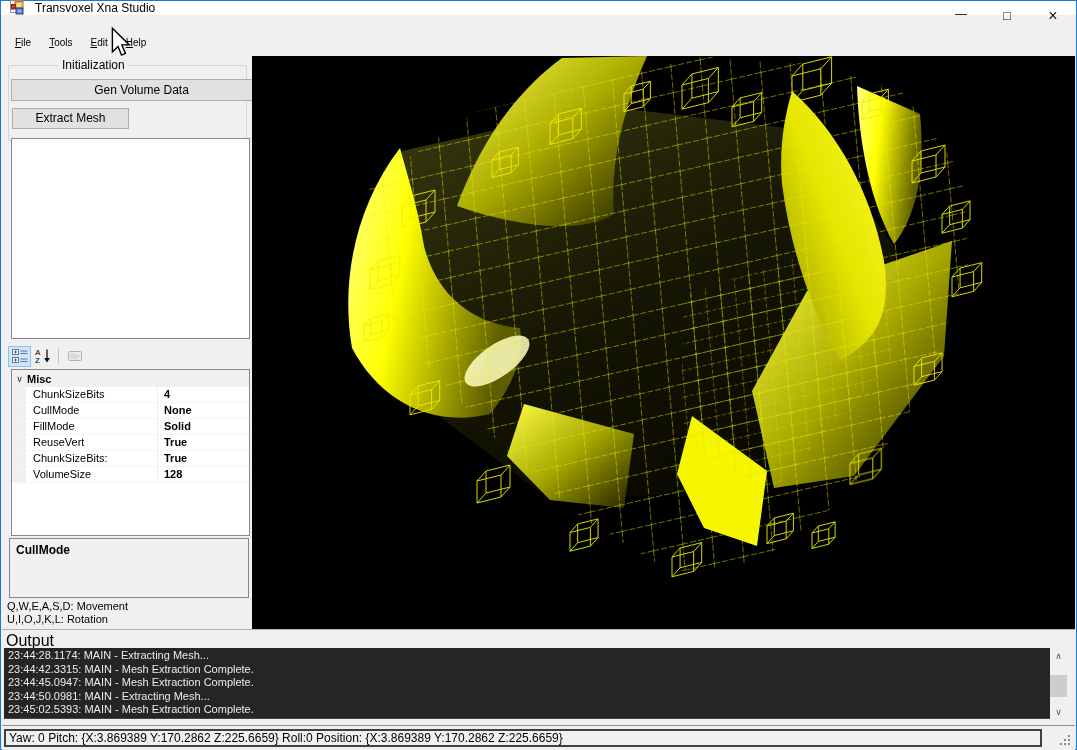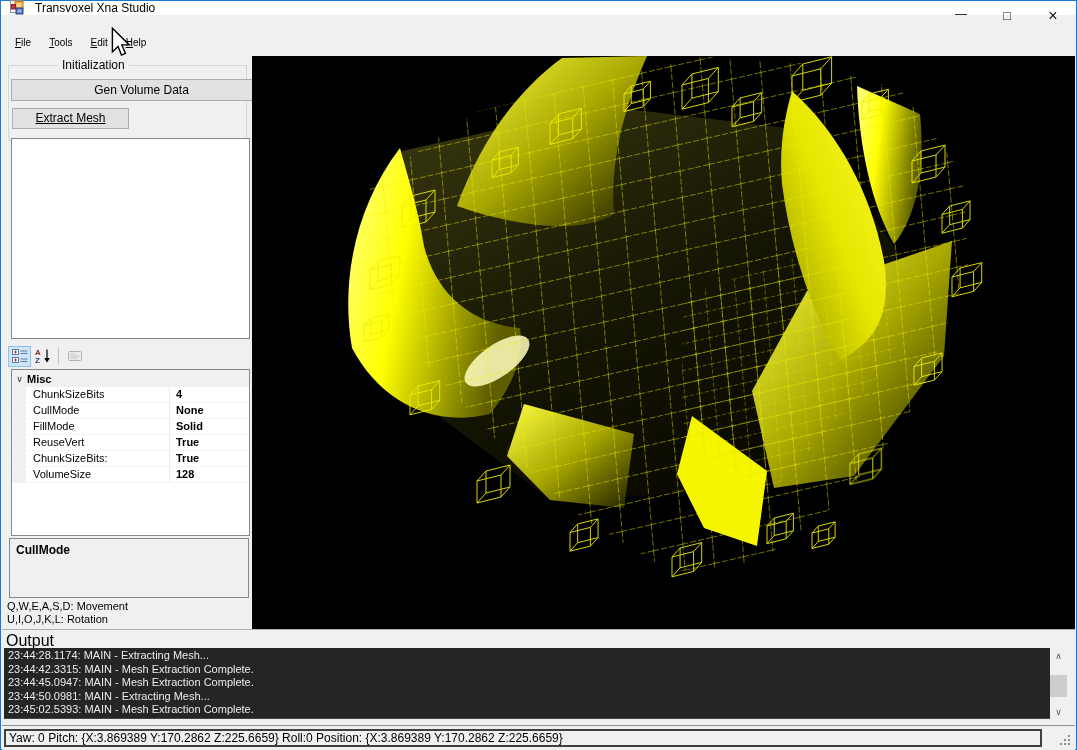--- a/index.html
+++ b/index.html
@@ -21,32 +21,32 @@
   
   .menubar{position:absolute;left:1px;top:29px;right:1px;height:26px;background:#f0f0f0;display:flex;padding-left:4px;}
   .menu-item{display:inline-block;padding:0 9px;font-size:10px;line-height:26px;}
   .menu-item::first-letter{text-decoration:underline;}
   
   .left-panel{position:absolute;left:1px;top:55px;width:250px;height:573px;background:#f0f0f0;}
   .groupbox{position:absolute;left:6px;top:9px;width:239px;height:76px;border:1px solid #d5d5d5;}
   .groupbox-label{position:absolute;top:-8px;left:9px;background:#f0f0f0;padding:0 4px;font-size:12px;margin-left:40px;}
   .btn{position:absolute;background:#e1e1e1;border:1px solid #adadad;font-size:12px;text-align:center;cursor:default;}
   .btn-gen{left:9px;top:23px;width:261px;height:22px;line-height:20px;}
-  .btn-extract{left:10px;top:52px;width:117px;height:21px;line-height:19px;text-decoration:underline;}
+  .btn-extract{left:10px;top:52px;width:117px;height:21px;line-height:19px;}
   .listbox{position:absolute;left:9px;top:82px;width:239px;height:201px;background:#ffffff;border:1px solid #828790;}
   .pg-toolbar{position:absolute;left:6px;top:289px;height:22px;display:flex;align-items:center;}
   .pg-tool{width:23px;height:21px;display:flex;align-items:center;justify-content:center;}
   .pg-tool.selected{background:#cfe6f8;border:1px solid #88c3ee;}
   .pg-sep{width:1px;height:16px;background:#c2c2c2;margin:0 4px;}
   .propgrid{position:absolute;left:9px;top:313px;width:239px;height:167px;background:#fff;border:1px solid #828790;font-size:11px;overflow:hidden;}
   .pg-cat{height:17px;background:#f0f0f0;display:flex;align-items:center;font-weight:bold;}
   .pg-chevron{width:15px;text-align:center;font-size:9px;font-weight:normal;color:#333;}
   .pg-rows .pg-row{height:16px;display:flex;border-bottom:1px solid #f5f5f5;}
   .pg-indent{width:14px;background:#f0f0f0;flex:0 0 auto;}
-  .pg-name{width:144px;padding-left:7px;line-height:15px;border-right:1px solid #ececec;white-space:nowrap;overflow:hidden;flex:0 0 auto;}
+  .pg-name{width:132px;padding-left:7px;line-height:15px;border-right:1px solid #ececec;white-space:nowrap;overflow:hidden;flex:0 0 auto;}
   .pg-value{flex:1;padding-left:6px;font-weight:bold;line-height:15px;white-space:nowrap;}
   .pg-desc{position:absolute;left:7px;top:482px;width:240px;height:60px;background:#f0f0f0;border:1px solid #828790;}
   .pg-desc-title{font-weight:bold;font-size:12px;padding:4px 0 0 6px;}
   .help-lines{position:absolute;left:5px;top:544px;font-size:11px;line-height:13px;}
   
   .viewport{position:absolute;left:251px;top:55px;right:1px;height:573px;background:#000;overflow:hidden;}
   .viewport svg{display:block;}
   
   .output-section{position:absolute;left:1px;right:1px;top:628px;height:95px;background:#f0f0f0;border-top:1px solid #b0b0b0;}
   .output-label{font-size:16px;padding:2px 0 0 4px;height:17px;}

